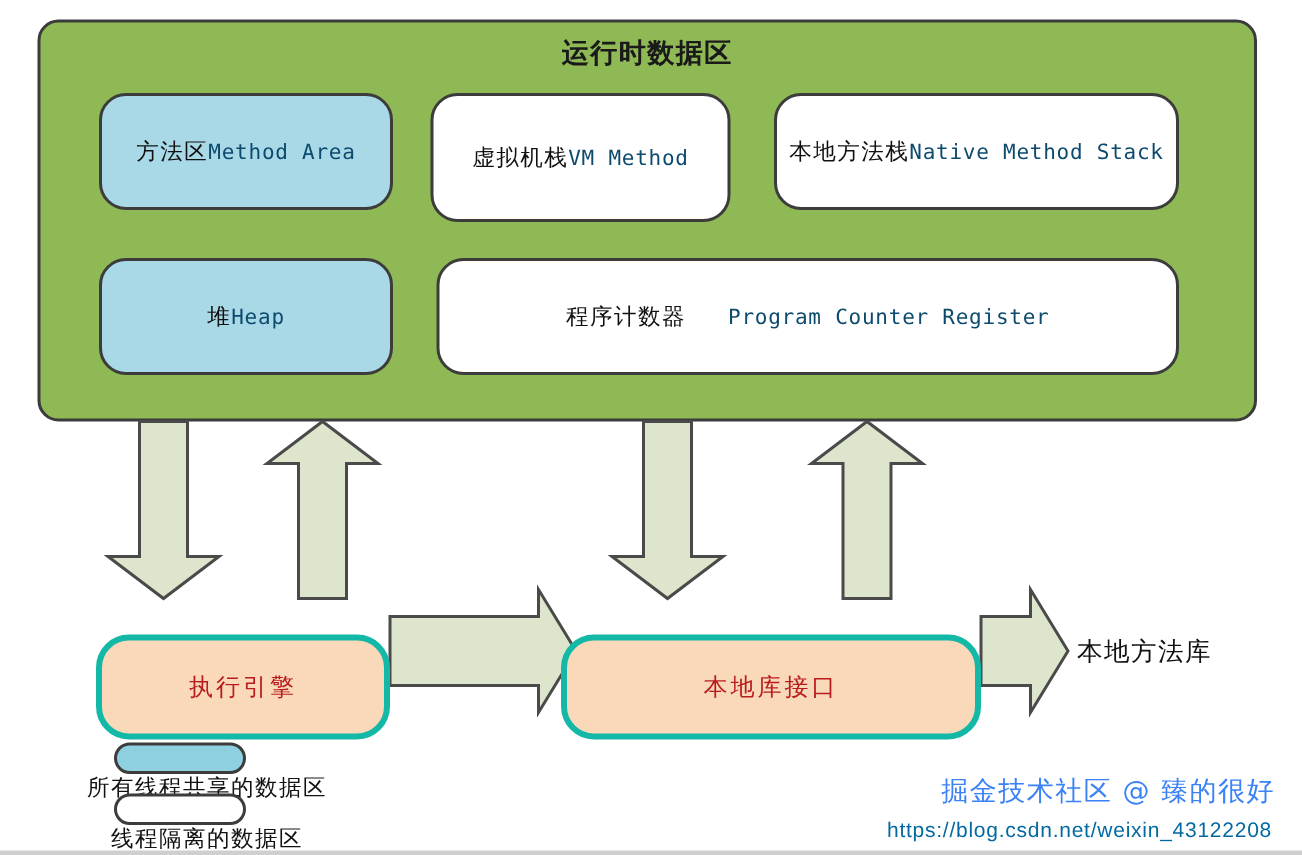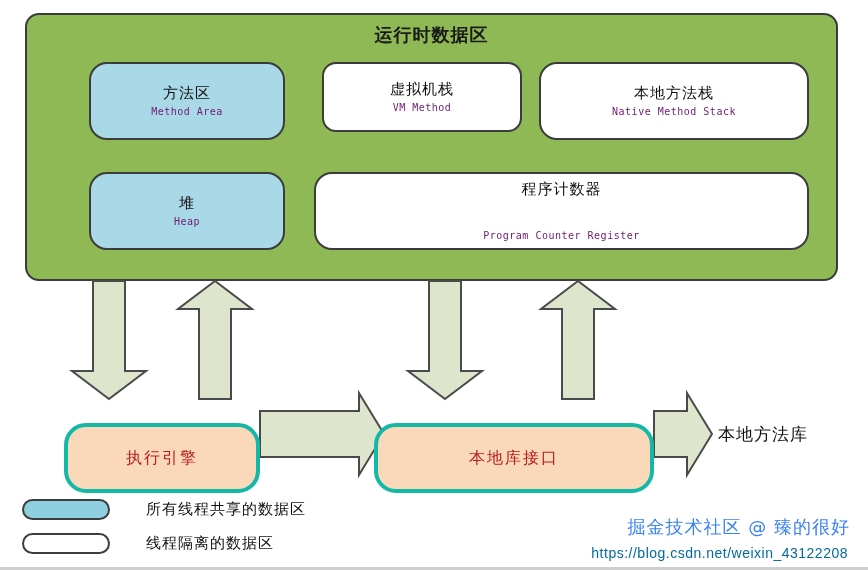--- a/index.html
+++ b/index.html
@@ -47,47 +47,46 @@
     font-family: "DejaVu Sans", "Liberation Sans", sans-serif;
   }
 
   
   .mem-box {
     position: absolute;
     border: 2px solid #3c3c3c;
     border-radius: 18px;
     box-sizing: border-box;
     display: flex;
-    flex-direction: column;
+    flex-direction: row;
     align-items: center;
     justify-content: center;
     text-align: center;
     line-height: 1.35;
-    margin-left: 23px;
   }
   .mem-box.shared { background: #a9d8e6; }
   .mem-box.isolated { background: #ffffff; }
 
   .mem-cn {
     font-size: 15px;
     color: #111111;
     font-family: "DejaVu Sans", "Liberation Sans", sans-serif;
     letter-spacing: 1px;
   }
   .mem-en {
-    font-size: 10px;
-    color: #701a75;
+    font-size: 14px;
+    color: #0c4a6e;
     font-family: "DejaVu Sans Mono", "Liberation Mono", monospace;
     letter-spacing: 0.5px;
     margin-top: 2px;
   }
 
   
   #box-method-area { left: 39px;  top: 47px;  width: 196px; height: 78px; }
-  #box-vm-stack    { left: 272px; top: 47px;  width: 200px; height: 70px; border-radius: 14px; }
+  #box-vm-stack    { left: 260px; top: 47px;  width: 200px; height: 86px; }
   #box-native-stack{ left: 489px; top: 47px;  width: 270px; height: 78px; }
   #box-heap        { left: 39px;  top: 157px; width: 196px; height: 78px; }
   #box-pc-register { left: 264px; top: 157px; width: 495px; height: 78px; gap: 28px; }
 
   
   #arrow-layer {
     position: absolute;
     left: 0;
     top: 0;
     width: 868px;
@@ -134,20 +133,21 @@
   .legend {
     position: absolute;
     left: 22px;
     top: 495px;
   }
   .legend-row {
     display: flex;
     align-items: center;
     height: 28px;
     margin-bottom: 6px;
+    flex-direction: column;
   }
   .legend-pill {
     width: 88px;
     height: 21px;
     border: 2px solid #3c3c3c;
     border-radius: 11px;
     box-sizing: border-box;
     flex: 0 0 auto;
   }
   .legend-pill.shared { background: #8fd0e0; }

